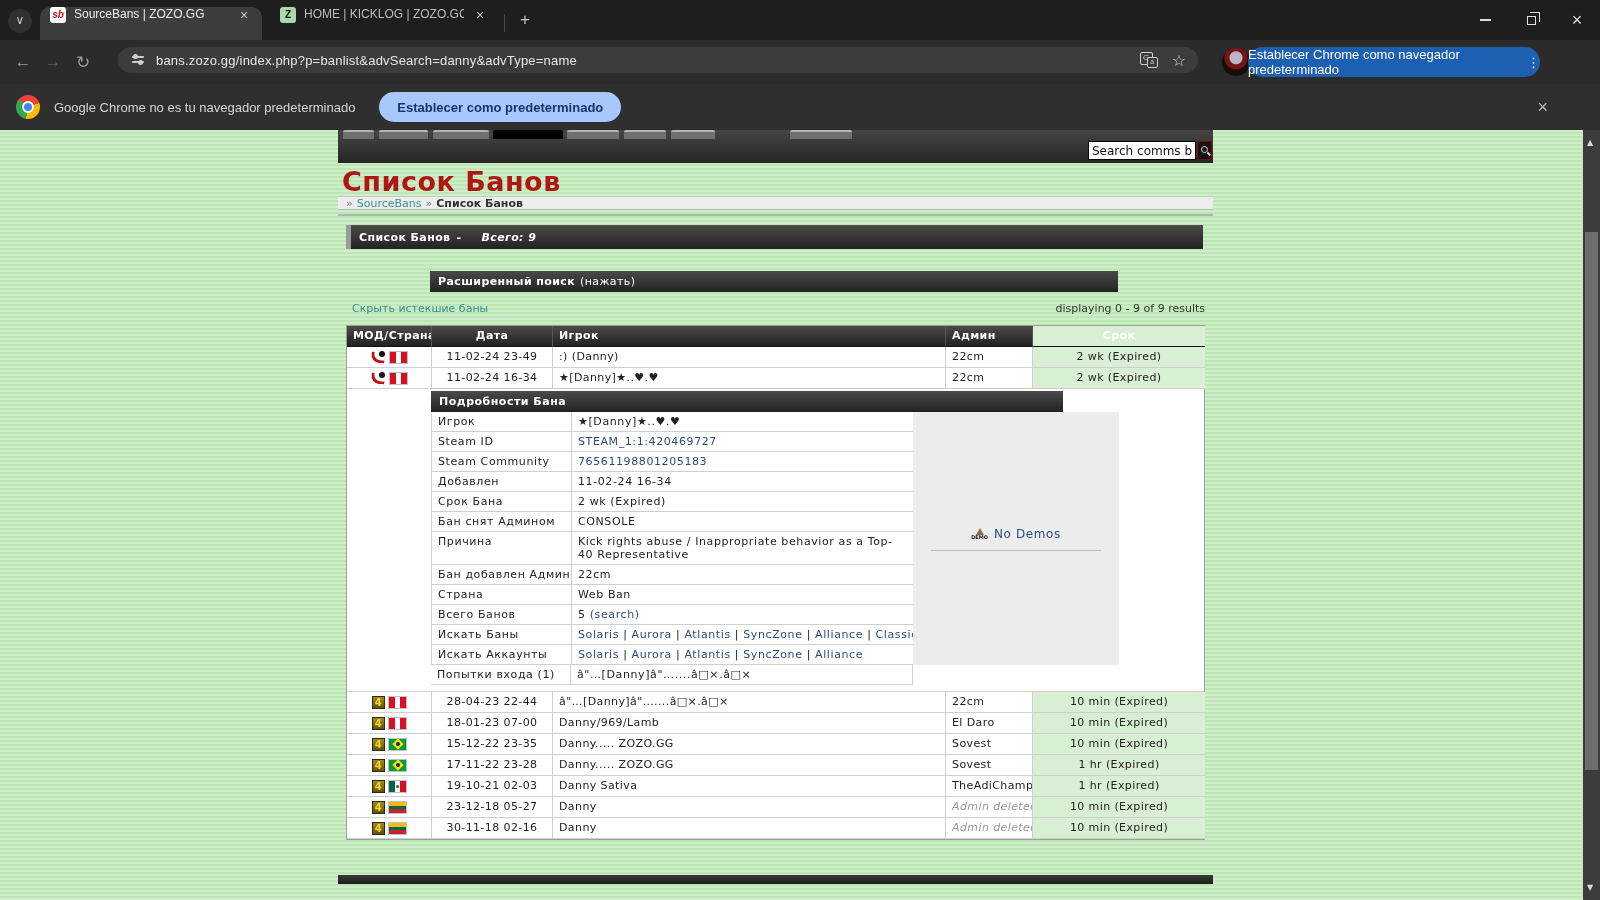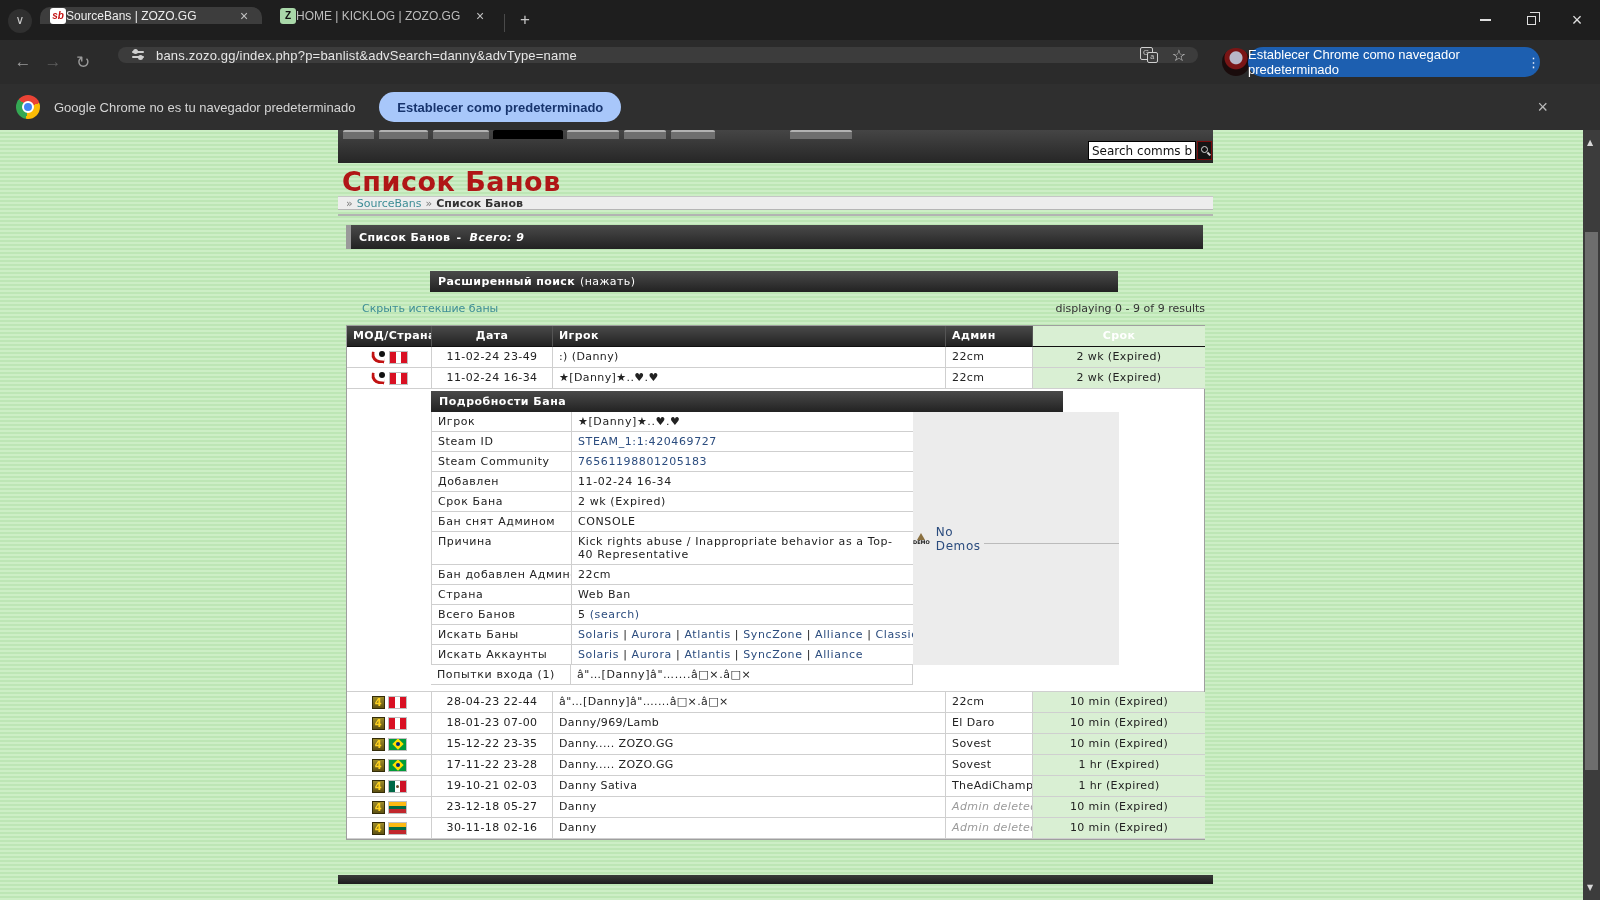--- a/index.html
+++ b/index.html
@@ -4,21 +4,21 @@
 <style>
   * { margin:0; padding:0; box-sizing:border-box; }
   html,body { width:1600px; height:900px; overflow:hidden; background:#1f1f1f;
               font-family:"Liberation Sans", sans-serif; }
   .stage { position:relative; width:1600px; height:900px; }
 
   
   .titlebar { position:absolute; left:0; top:0; width:1600px; height:40px; background:#1e1e1e; }
   .tabsearch { position:absolute; left:8px; top:9px; width:24px; height:24px; border-radius:50%;
                background:#303030; color:#c9c9c9; font-size:12px; text-align:center; line-height:22px; }
-  .tab { position:absolute; top:7px; height:17px; display:flex; align-items:center; 
+  .tab { position:absolute; top:7px; height:33px; display:flex; align-items:flex-start; gap:8px;
          padding:0 10px; font-size:12px; }
   .tab1 { left:40px; width:222px; background:#3d3d3d; border-radius:10px 10px 0 0; color:#ececec; }
   .tab2 { left:270px; width:228px; color:#bdbdbd; }
   .tab-title { white-space:nowrap; overflow:hidden; flex:1; }
   .tab-close { color:#c2c2c2; font-size:14px; width:16px; text-align:center; }
   .fav { width:16px; height:16px; border-radius:3px; font-weight:bold; text-align:center;
          font-size:10px; line-height:16px; flex:0 0 16px; }
   .fav-sb { background:#fff; color:#c41111; font-style:italic; }
   .fav-z  { background:#a9d8a9; color:#111; }
   .tab-sep { position:absolute; left:504px; top:14px; width:1px; height:18px; background:#4a4a4a; }
@@ -31,21 +31,21 @@
   .ic-restore::before { content:''; position:absolute; left:2px; top:-4.5px; width:9px; height:9px;
                         border:1.5px solid #dfdfdf; border-left:none; border-bottom:none; }
   .ic-close { font-size:18px; line-height:18px; }
 
   
   .toolbar { position:absolute; left:0; top:40px; width:1600px; height:44px; background:#2b2b2b;
              display:flex; align-items:center; }
   .navbtn { width:30px; text-align:center; font-size:17px; color:#9a9a9a; flex:0 0 30px; }
   .navbtn.back { margin-left:8px; }
   .navbtn.dim { color:#5c5c5c; }
-  .omnibox { position:absolute; left:118px; top:7px; width:1080px; height:16px; background:#3c3c3c;
+  .omnibox { position:absolute; left:118px; top:7px; width:1080px; height:26px; background:#3c3c3c;
              border-radius:15px; display:flex; align-items:center; color:#e6e6e6; font-size:13px; }
   .tune { width:14px; height:14px; margin:0 10px 0 14px; flex:0 0 14px; }
   .tune i { display:block; width:12px; height:2px; background:#cfcfcf; margin:2.5px 0 3.5px 0;
             border-radius:1px; position:relative; }
   .tune i::after { content:''; position:absolute; width:5px; height:5px; border-radius:50%;
                    background:#cfcfcf; top:-1.5px; }
   .tune .t1::after { left:1px; } .tune .t2::after { right:1px; }
   .urltext { flex:1; white-space:nowrap; overflow:hidden; letter-spacing:0.2px; }
   .tr-icon { width:18px; height:16px; position:relative; margin-right:14px; flex:0 0 18px; }
   .tr-icon::before { content:'G'; position:absolute; left:0; top:0; width:11px; height:11px;
@@ -104,27 +104,27 @@
               border-top:1px solid #c6c6c6; border-bottom:1px solid #b5b5b5; font-size:11px;
               display:flex; align-items:center; gap:4px; padding:0 8px; color:#777; }
   .crumbbar a { color:#3d8d95; text-decoration:none; }
   .crumb-cur { font-weight:bold; color:#333; }
   .crumb-rule { position:absolute; left:338px; top:84px; width:875px; height:2px; background:#b3b3b3; }
 
   .darkbar { background:linear-gradient(180deg,#4a4a4a,#222); color:#fff; font-weight:bold;
              font-size:11px; display:flex; align-items:center; padding:0 8px; letter-spacing:0.4px; }
   .listhead { position:absolute; left:346px; top:95px; width:857px; height:24px;
               border-left:5px solid #9a9a9a; }
-  .listhead i { font-style:italic; margin-left:8px; }
+  .listhead i { font-style:italic; margin-left:20px; }
   .listhead .dash { margin-left:6px; font-weight:bold; }
   .advbar { position:absolute; left:430px; top:141px; width:688px; height:21px; }
   .advbar .hint { font-weight:normal; margin-left:5px; }
 
   .linksrow { position:absolute; left:346px; top:172px; width:859px; height:14px; }
-  .hide-expired { position:absolute; left:16px; top:0; color:#3d8d95; text-decoration:none; }
+  .hide-expired { position:absolute; left:6px; top:0; color:#3d8d95; text-decoration:none; }
   .displaying { position:absolute; right:0; top:0; color:#333; }
 
   
   .bantable { position:absolute; left:346px; top:195px; width:859px; border:1px solid #9f9f9f;
               background:#fff; }
   .thead { display:flex; }
   .cell { padding:3px 6px; border-right:1px solid #cfcfcf; border-bottom:1px solid #cfcfcf;
           line-height:14px; white-space:nowrap; overflow:hidden; letter-spacing:0.4px; }
   .th { background:linear-gradient(180deg,#4a4a4a,#222); color:#fff; font-weight:bold;
         border-right:1px solid #555; border-bottom:1px solid #111; text-align:center; }
@@ -170,21 +170,21 @@
   .detail-table { width:482px; border-left:1px solid #cfcfcf; }
   .drow { display:flex; border-bottom:1px solid #cfcfcf; }
   .dlabel { width:140px; flex:0 0 140px; padding:3px 6px; line-height:13px; border-right:1px solid #cfcfcf;
             letter-spacing:0.6px; white-space:nowrap; overflow:hidden; }
   .dvalue { width:342px; flex:0 0 342px; padding:3px 6px; line-height:13px; letter-spacing:0.6px;
             white-space:nowrap; overflow:hidden; border-right:1px solid #cfcfcf; }
   .dvalue.wrap { white-space:normal; }
   .navy, a.navy { color:#2b4c7e; text-decoration:none; }
   .muted-it { color:#7d8fa0; font-style:italic; }
   .attempts { width:482px; }
-  .demos { width:206px; flex:0 0 206px; background:#ececec; display:flex; flex-direction:row;
+  .demos { width:206px; flex:0 0 206px; background:#ececec; display:flex; flex-direction:column;
            align-items:center; justify-content:center; }
   .demos-line { display:flex; align-items:center; gap:6px; }
   .demo-icon { display:flex; flex-direction:column; align-items:center; line-height:1; }
   .demo-tri { width:0; height:0; border-left:4px solid transparent; border-right:4px solid transparent;
               border-bottom:7px solid #8a7040; }
   .demo-txt { font-size:5px; font-weight:bold; color:#222; letter-spacing:0; }
   .no-demos { color:#2b4c7e; font-size:12px; letter-spacing:0.6px; }
   .demo-rule { width:170px; height:1px; background:#bbb; margin-top:9px; }
 
   .site-footer { position:absolute; left:338px; top:745px; width:875px; height:9px;

